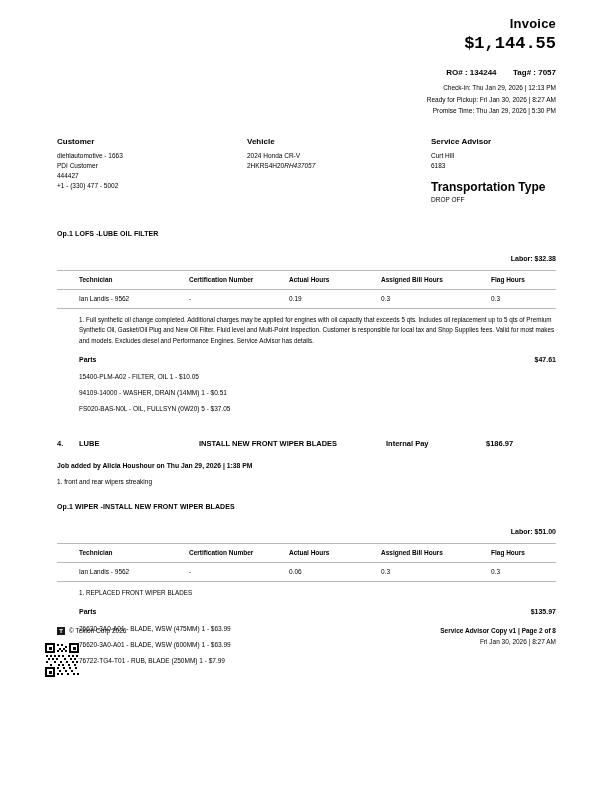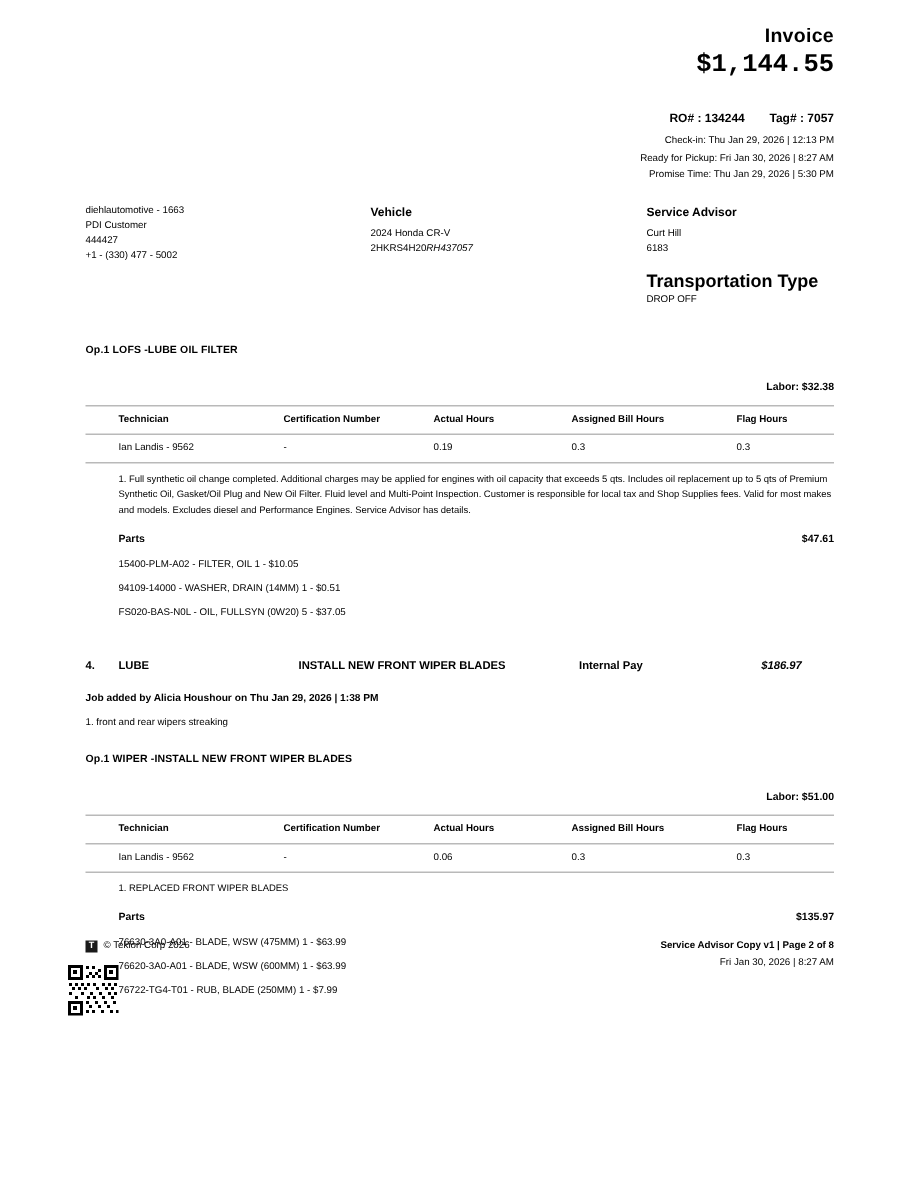--- a/index.html
+++ b/index.html
@@ -38,21 +38,21 @@
     line-height: 16px;
   }
   .invoice-total {
     font-size: 17px;
     font-weight: bold;
     line-height: 21px;
     margin-top: 1px;
     font-family: Liberation Mono, monospace;
   }
   .ro-line {
-    margin-top: 19px;
+    margin-top: 13px;
     font-size: 8px;
     font-weight: bold;
     line-height: 11px;
   }
   .ro-line .gap {
     display: inline-block;
     width: 12px;
   }
   .meta-line {
     font-size: 6.5px;
@@ -170,21 +170,21 @@
     display: flex;
     align-items: baseline;
     font-size: 7.5px;
     font-weight: bold;
     line-height: 12px;
   }
   .job-num { width: 22px; }
   .job-name { width: 120px; }
   .job-desc { flex: 1; }
   .job-pay { width: 100px; }
-  .job-amt { width: 70px; text-align: center; font-style: italic; }
+  .job-amt { width: 70px; text-align: left; }
   .job-added {
     font-size: 6.8px;
     font-weight: bold;
     line-height: 11px;
     margin-top: 10px;
   }
   .job-note {
     font-size: 6.5px;
     line-height: 10px;
     margin-top: 6px;
@@ -250,20 +250,21 @@
       <span>Tag# :</span>
       <span>7057</span>
     </div>
     <div class="meta-line first">Check-in: Thu Jan 29, 2026 | 12:13 PM</div>
     <div class="meta-line">Ready for Pickup: Fri Jan 30, 2026 | 8:27 AM</div>
     <div class="meta-line">Promise Time: Thu Jan 29, 2026 | 5:30 PM</div>
   </div>
 
   <div class="info">
     <div class="info-col customer">
+      <div class="info-title">Customer</div>
       <div class="info-row">diehlautomotive - 1663</div>
       <div class="info-row">PDI Customer</div>
       <div class="info-row">444427</div>
       <div class="info-row">+1 - (330) 477 - 5002</div>
     </div>
     <div class="info-col vehicle">
       <div class="info-title">Vehicle</div>
       <div class="info-row">2024 Honda CR-V</div>
       <div class="info-row"><span>2HKRS4H20</span><span class="vin-italic">RH437057</span></div>
     </div>

